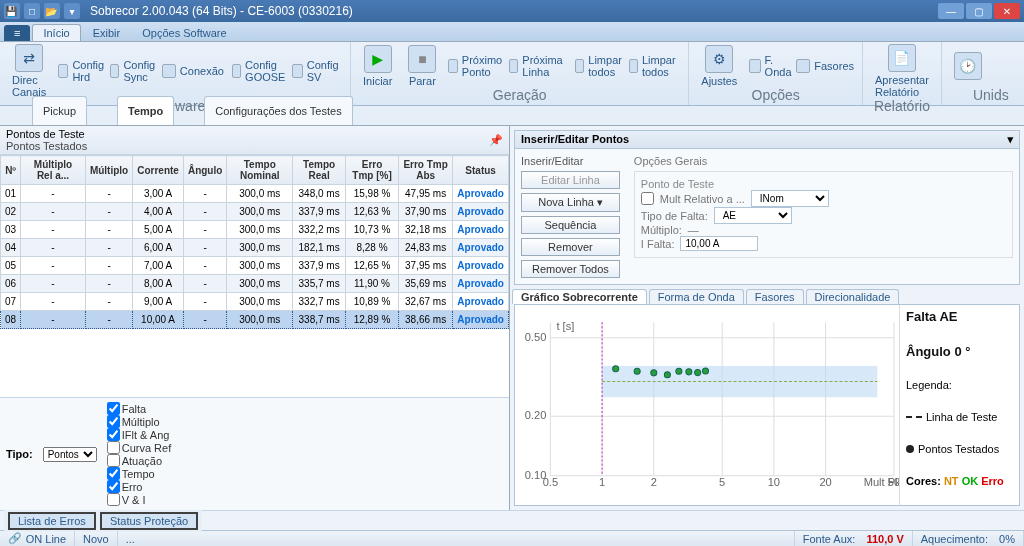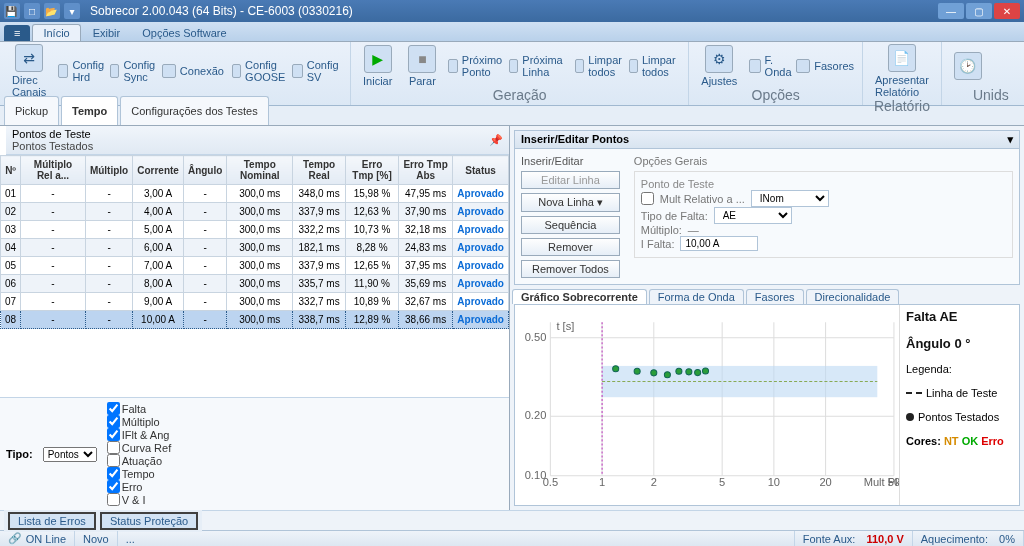--- a/index.html
+++ b/index.html
@@ -26,27 +26,27 @@
 .rgroup .items { flex:1; display:flex; align-items:center; gap:8px; }
 .rgroup .label { text-align:center; color:#6a7a8a; font-size:14px; }
 .bigbtn { display:flex; flex-direction:column; align-items:center; gap:2px; color:#2a5a8a; padding:0 4px;}
 .bigbtn .ico { width:28px; height:28px; background:#cfe0f3; border:1px solid #9ab; border-radius:3px; display:flex; align-items:center; justify-content:center; font-size:14px;}
 .smallbtn { display:flex; align-items:center; gap:4px; color:#2a5a8a; }
 .smallbtn .ico { width:14px; height:14px; background:#cfe0f3; border:1px solid #9ab; border-radius:2px; display:inline-block;}
 .rcol { display:flex; gap:2px; }
 
 
 .subtabs { height:20px; background:#e6eef7; display:flex; align-items:flex-end; padding-left:4px; gap:0; border-bottom:1px solid #9ab; }
-.subtabs .st { padding:8px 10px; border:1px solid #b0c4d8; border-bottom:none; background:#f5f8fc; color:#333; border-radius:3px 3px 0 0; margin-right:2px;}
+.subtabs .st { padding:8px 10px; border:1px solid #b0c4d8; border-bottom:none; background:#f5f8fc; color:#333; border-radius:3px 3px 0 0; margin-right:2px;margin-left:28px;}
 .subtabs .st.active { background:#fff; font-weight:bold; }
 
 
 .main { display:flex; height:calc(546px - 22px - 20px - 64px - 20px - 20px - 16px); }
 .leftpane { width:510px; border-right:1px solid #9ab; background:#fff; display:flex; flex-direction:column; }
-.panehdr { background:linear-gradient(#f0f5fb,#e0e9f3); border-bottom:1px solid #c3d5e7; padding:2px 6px; display:flex; justify-content:space-between; align-items:center;margin-left:6px;}
+.panehdr { background:linear-gradient(#f0f5fb,#e0e9f3); border-bottom:1px solid #c3d5e7; padding:2px 6px; display:flex; justify-content:space-between; align-items:center;}
 .panehdr small { color:#444; }
 .tablewrap { flex:1; overflow:auto; }
 table { border-collapse:collapse; width:100%; }
 th,td { border:1px solid #c8d4e0; padding:3px 4px; text-align:center; font-size:10px; }
 th { background:linear-gradient(#f4f7fb,#e3ebf4); color:#333; font-weight:bold; }
 tr:nth-child(even) td { background:#eef3f9; }
 tr.sel td { background:#bcd4f0 !important; border:1px dotted #2a5a8a; }
 .status-ok { color:#0a6bd6; font-weight:bold; }
 .tablefoot { padding:4px 6px; border-top:1px solid #c3d5e7; display:flex; align-items:center; gap:10px; background:#f6f9fc; flex-wrap:wrap;}
 .tablefoot label { display:flex; align-items:center; gap:2px; color:#333; }
@@ -63,21 +63,21 @@
 .btncol button:disabled { color:#999; }
 .optscol { flex:1; display:flex; flex-direction:column; gap:4px; color:#777; }
 .optscol .row { display:flex; align-items:center; gap:6px; }
 .optscol input[type=text], .optscol select { border:1px solid #b0c4d8; padding:1px 4px; background:#fff; width:78px; font-size:10px;}
 .charttabs { display:flex; gap:2px; padding:0 2px; }
 .charttabs span { border:1px solid #b0c4d8; border-bottom:none; background:#eef3f9; padding:1px 8px; color:#2a5a8a; border-radius:3px 3px 0 0;}
 .charttabs span.active { background:#fff; font-weight:bold; color:#333;}
 .chartarea { flex:1; display:flex; margin:0 4px 4px 4px; border:1px solid #b0c4d8; background:#fff;}
 .plot { flex:1; position:relative; }
 .plot svg { width:100%; height:100%; }
-.legend { width:120px; border-left:1px solid #ddd; padding:4px 6px; font-size:10px; display:flex; flex-direction:column; gap:12px;}
+.legend { width:120px; border-left:1px solid #ddd; padding:4px 6px; font-size:10px; display:flex; flex-direction:column; gap:20px;}
 .legend .big { font-weight:bold; font-size:13px; color:#111;}
 .legend .lrow { display:flex; align-items:center; gap:4px;}
 .dot { width:8px; height:8px; border-radius:50%; background:#222; display:inline-block;}
 .dash { display:inline-block; width:16px; border-top:2px dashed #222;}
 .infobox { background:#ffffe0; border:1px solid #cc9; padding:3px; }
 .cores span { font-weight:bold; }
 .nt{color:#d58b00;} .ok{color:#0a0;} .erro{color:#d00;}
 
 
 .statusbar { height:16px; background:linear-gradient(#eef3f9,#dde7f2); border-top:1px solid #b0c4d8; display:flex; align-items:center; font-size:10px; color:#2a5a8a;}

